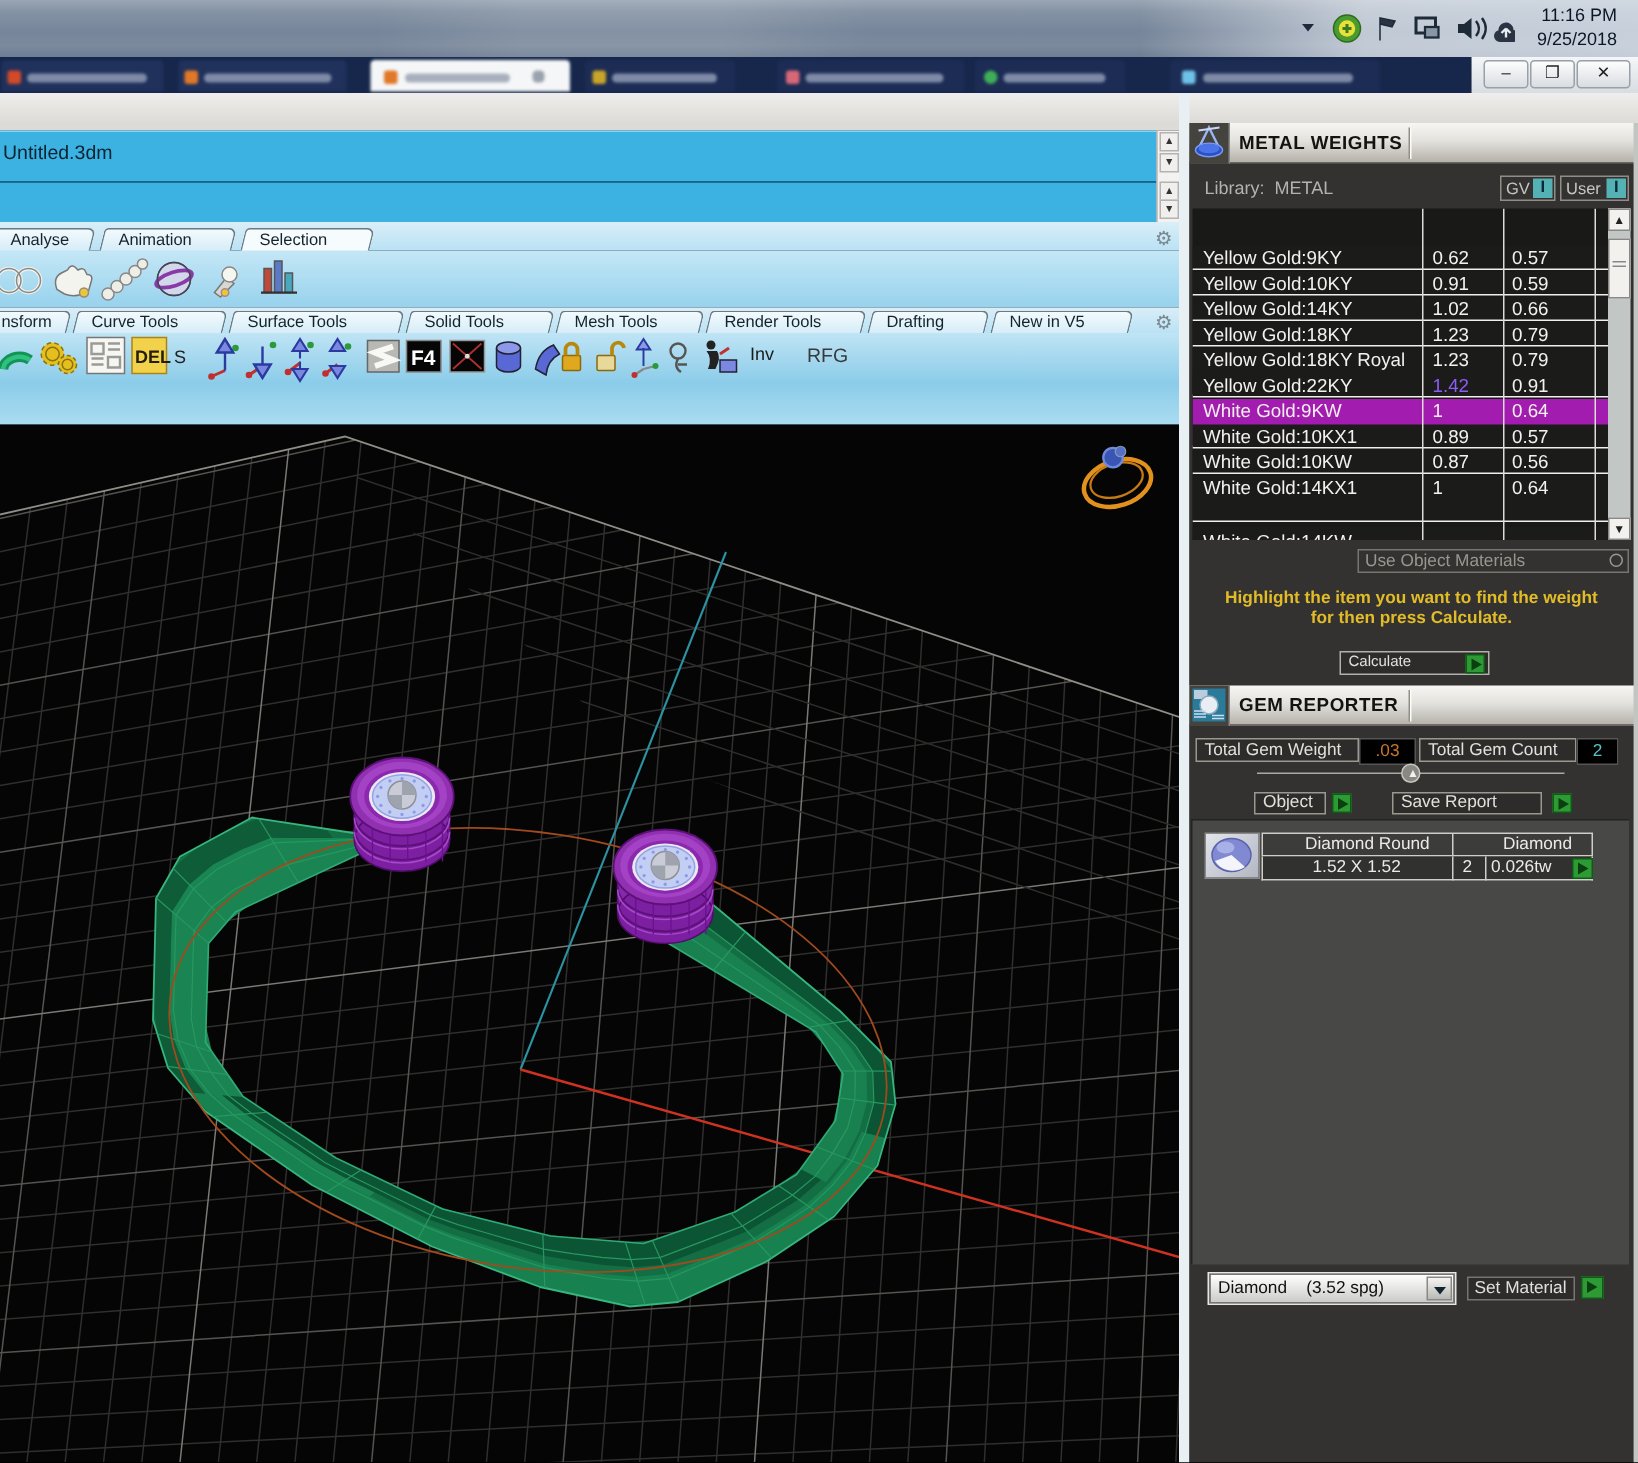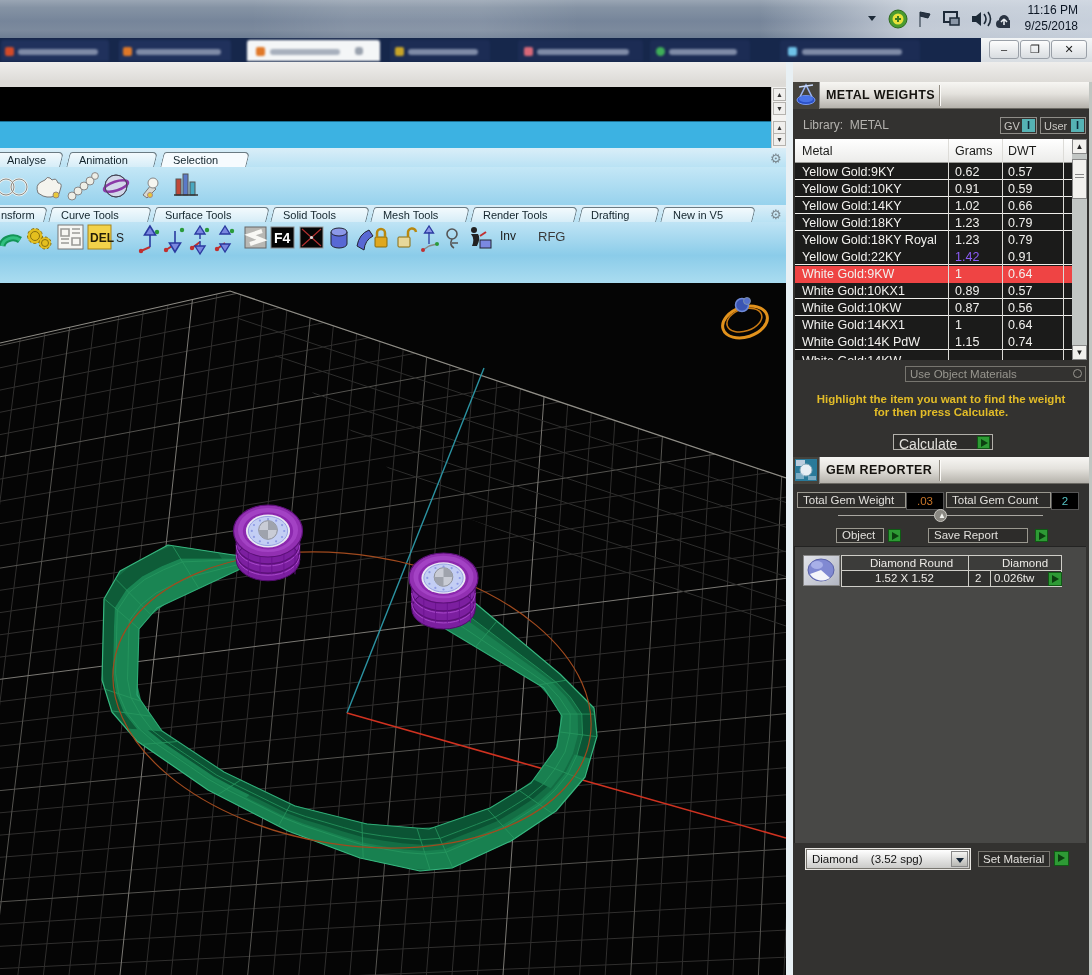--- a/index.html
+++ b/index.html
@@ -115,20 +115,23 @@
       </div>
 </div>
 <div class="abs" id="caption">
  <div class="capbtn" style="left:8px;">–</div>
  <div class="capbtn" style="left:39px;">❐</div>
  <div class="capbtn" style="left:70px;width:36px;">✕</div>
 </div>
 <div class="abs" id="gray1"></div>
 <div class="abs" id="gray2"></div>
 
+<div class="abs" id="cmd1">
+      <span>Untitled.3dm</span>
+    </div>
 <div class="abs" id="cmdsep"></div>
 <div class="abs" id="cmd2"></div>
 <div class="abs" id="sbar">
  <div class="sbtn" style="top:1px;">▲</div>
  <div class="sbtn" style="top:15px;">▼</div>
  <div class="sbtn" style="top:34px;">▲</div>
  <div class="sbtn" style="top:46px;">▼</div>
 </div>
 
 <div class="abs tabrow" style="top:148px;height:19px;">
@@ -549,25 +552,20 @@
 <div class="abs" style="left:10px;top:36px;color:#b4b2ae;font-size:12px;">Library:&nbsp; METAL</div>
 <div class="abs" style="left:207px;top:35px;width:37px;height:17px;border:1px solid #8f8d88;color:#c8c6c2;font-size:11px;">
         <span style="position:absolute;left:3px;top:2px;">GV</span>
         <span style="position:absolute;right:1px;top:1px;width:13px;height:13px;background:#55b2b4;color:#0a2a3a;font-weight:bold;text-align:center;line-height:13px;">I</span>
       </div>
 <div class="abs" style="left:247px;top:35px;width:46px;height:17px;border:1px solid #8f8d88;color:#c8c6c2;font-size:11px;">
         <span style="position:absolute;left:3px;top:2px;">User</span>
         <span style="position:absolute;right:1px;top:1px;width:13px;height:13px;background:#55b2b4;color:#0a2a3a;font-weight:bold;text-align:center;line-height:13px;">I</span>
       </div>
 <div class="abs" style="left:2px;top:57px;width:277px;height:221px;background:#191918;overflow:hidden;">
-<div style="position:absolute;left:0;top:0;width:277px;height:24px;background:linear-gradient(180deg,#ffffff,#ececea);border-bottom:1px solid #9a9a96;">
-          <span style="position:absolute;left:7px;top:5px;font-size:12.5px;color:#1a1a18;">Metal</span>
-          <span style="position:absolute;left:160px;top:5px;font-size:12.5px;color:#1a1a18;">Grams</span>
-          <span style="position:absolute;left:213px;top:5px;font-size:12.5px;color:#1a1a18;">DWT</span>
-        </div>
 <div style="position:absolute;left:0;top:25px;width:277px;height:16px;background:#1b1b1a;border-bottom:1px solid #f0efec;">
           <span style="position:absolute;left:7px;top:1px;font-size:12.5px;color:#f2f1ee;white-space:nowrap;">Yellow Gold:9KY</span>
           <span style="position:absolute;left:160px;top:1px;font-size:12.5px;color:#f2f1ee;">0.62</span>
           <span style="position:absolute;left:213px;top:1px;font-size:12.5px;color:#f2f1ee;">0.57</span>
         </div>
 <div style="position:absolute;left:0;top:42px;width:277px;height:16px;background:#1b1b1a;border-bottom:1px solid #f0efec;">
           <span style="position:absolute;left:7px;top:1px;font-size:12.5px;color:#f2f1ee;white-space:nowrap;">Yellow Gold:10KY</span>
           <span style="position:absolute;left:160px;top:1px;font-size:12.5px;color:#f2f1ee;">0.91</span>
           <span style="position:absolute;left:213px;top:1px;font-size:12.5px;color:#f2f1ee;">0.59</span>
         </div>
@@ -584,45 +582,40 @@
 <div style="position:absolute;left:0;top:93px;width:277px;height:32px;background:#1b1b1a;border-bottom:1px solid #f0efec;">
           <span style="position:absolute;left:7px;top:1px;font-size:12.5px;color:#f2f1ee;white-space:nowrap;">Yellow Gold:18KY Royal</span>
           <span style="position:absolute;left:160px;top:1px;font-size:12.5px;color:#f2f1ee;">1.23</span>
           <span style="position:absolute;left:213px;top:1px;font-size:12.5px;color:#f2f1ee;">0.79</span>
         </div>
 <div style="position:absolute;left:0;top:110px;width:277px;height:16px;background:#1b1b1a;border-bottom:1px solid #f0efec;">
           <span style="position:absolute;left:7px;top:1px;font-size:12.5px;color:#f2f1ee;white-space:nowrap;">Yellow Gold:22KY</span>
           <span style="position:absolute;left:160px;top:1px;font-size:12.5px;color:#8b5cf6;">1.42</span>
           <span style="position:absolute;left:213px;top:1px;font-size:12.5px;color:#f2f1ee;">0.91</span>
         </div>
-<div style="position:absolute;left:0;top:127px;width:277px;height:32px;background:#ef4444;border-bottom:1px solid #f0efec;text-decoration:underline;">
+<div style="position:absolute;left:0;top:127px;width:277px;height:32px;background:#a21caf;border-bottom:1px solid #f0efec;text-decoration:underline;">
           <span style="position:absolute;left:7px;top:1px;font-size:12.5px;color:#f2f1ee;white-space:nowrap;">White Gold:9KW</span>
           <span style="position:absolute;left:160px;top:1px;font-size:12.5px;color:#f2f1ee;">1</span>
           <span style="position:absolute;left:213px;top:1px;font-size:12.5px;color:#f2f1ee;">0.64</span>
         </div>
 <div style="position:absolute;left:0;top:144px;width:277px;height:16px;background:#1b1b1a;border-bottom:1px solid #f0efec;">
           <span style="position:absolute;left:7px;top:1px;font-size:12.5px;color:#f2f1ee;white-space:nowrap;">White Gold:10KX1</span>
           <span style="position:absolute;left:160px;top:1px;font-size:12.5px;color:#f2f1ee;">0.89</span>
           <span style="position:absolute;left:213px;top:1px;font-size:12.5px;color:#f2f1ee;">0.57</span>
         </div>
 <div style="position:absolute;left:0;top:161px;width:277px;height:16px;background:#1b1b1a;border-bottom:1px solid #f0efec;">
           <span style="position:absolute;left:7px;top:1px;font-size:12.5px;color:#f2f1ee;white-space:nowrap;">White Gold:10KW</span>
           <span style="position:absolute;left:160px;top:1px;font-size:12.5px;color:#f2f1ee;">0.87</span>
           <span style="position:absolute;left:213px;top:1px;font-size:12.5px;color:#f2f1ee;">0.56</span>
         </div>
 <div style="position:absolute;left:0;top:178px;width:277px;height:31px;background:#1b1b1a;border-bottom:1px solid #f0efec;">
           <span style="position:absolute;left:7px;top:1px;font-size:12.5px;color:#f2f1ee;white-space:nowrap;">White Gold:14KX1</span>
           <span style="position:absolute;left:160px;top:1px;font-size:12.5px;color:#f2f1ee;">1</span>
           <span style="position:absolute;left:213px;top:1px;font-size:12.5px;color:#f2f1ee;">0.64</span>
         </div>
-<div style="position:absolute;left:0;top:195px;width:277px;height:16px;background:#1b1b1a;border-bottom:1px solid #f0efec;">
-          <span style="position:absolute;left:7px;top:1px;font-size:12.5px;color:#f2f1ee;white-space:nowrap;">White Gold:14K PdW</span>
-          <span style="position:absolute;left:160px;top:1px;font-size:12.5px;color:#f2f1ee;">1.15</span>
-          <span style="position:absolute;left:213px;top:1px;font-size:12.5px;color:#f2f1ee;">0.74</span>
-        </div>
 <div style="position:absolute;left:0;top:212px;width:277px;height:10px;background:#1b1b1a;">
           <span style="position:absolute;left:7px;top:3px;font-size:12.5px;color:#f2f1ee;">White Gold:14KW</span>
         </div>
 <div style="position:absolute;left:153px;top:0;width:1px;height:221px;background:#dddcd8;"></div>
 <div style="position:absolute;left:207px;top:0;width:1px;height:221px;background:#dddcd8;"></div>
 <div style="position:absolute;left:268px;top:0;width:1px;height:221px;background:#dddcd8;"></div>
 </div>
 <div class="abs" style="left:279px;top:57px;width:15px;height:221px;background:#c2c6c4;">
         <div style="position:absolute;left:0;top:0;width:15px;height:15px;background:#f2f1ee;border:1px solid #888;font-size:8px;text-align:center;line-height:14px;color:#222;">▲</div>
         <div style="position:absolute;left:0;top:20px;width:15px;height:40px;background:#f2f1ee;border:1px solid #888;">
@@ -630,21 +623,21 @@
         </div>
         <div style="position:absolute;left:0;bottom:0;width:15px;height:15px;background:#f2f1ee;border:1px solid #888;font-size:8px;text-align:center;line-height:14px;color:#222;">▼</div>
       </div>
 <div class="abs" style="left:112px;top:284px;width:181px;height:16px;border:1px solid #77756f;color:#98968f;font-size:11.5px;">
         <span style="position:absolute;left:4px;top:1px;">Use Object Materials</span>
         <span style="position:absolute;right:3px;top:2px;width:9px;height:9px;border:1px solid #98968f;border-radius:50%;"></span>
       </div>
 <div class="abs" style="left:0;top:311px;width:296px;text-align:center;color:#e2bc28;font-weight:bold;font-size:11.5px;">Highlight the item you want to find the weight</div>
 <div class="abs" style="left:0;top:324px;width:296px;text-align:center;color:#e2bc28;font-weight:bold;font-size:11.5px;">for then press Calculate.</div>
 <div class="obtn" style="left:100px;top:352px;width:100px;height:16px;border-color:#b2b0aa;">
-        <span style="position:absolute;left:5px;top:1px;font-size:14px;text-align:right;">Calculate</span>
+        <span style="position:absolute;left:5px;top:1px;font-size:10px;text-align:right;">Calculate</span>
       </div>
 <div class="gbtn" style="left:184px;top:353.5px;"></div>
       <div class="phead" style="top:375px;">
  <div class="icon"><svg width="26" height="26" viewBox="0 0 26 26">
             <rect x="2" y="2" width="22" height="22" fill="#2a7a9a"></rect>
             <rect x="3" y="3" width="9" height="6" fill="#bcd"></rect>
             <circle cx="13" cy="13" r="6" fill="#e8eef4" stroke="#8ab"></circle>
             <path d="M3 17 h8 M3 19 h8 M3 21 h8 M15 20 h8 M15 22 h8" stroke="#cde" stroke-width="1"></path>
           </svg></div>
  <div class="tt">GEM REPORTER</div>

